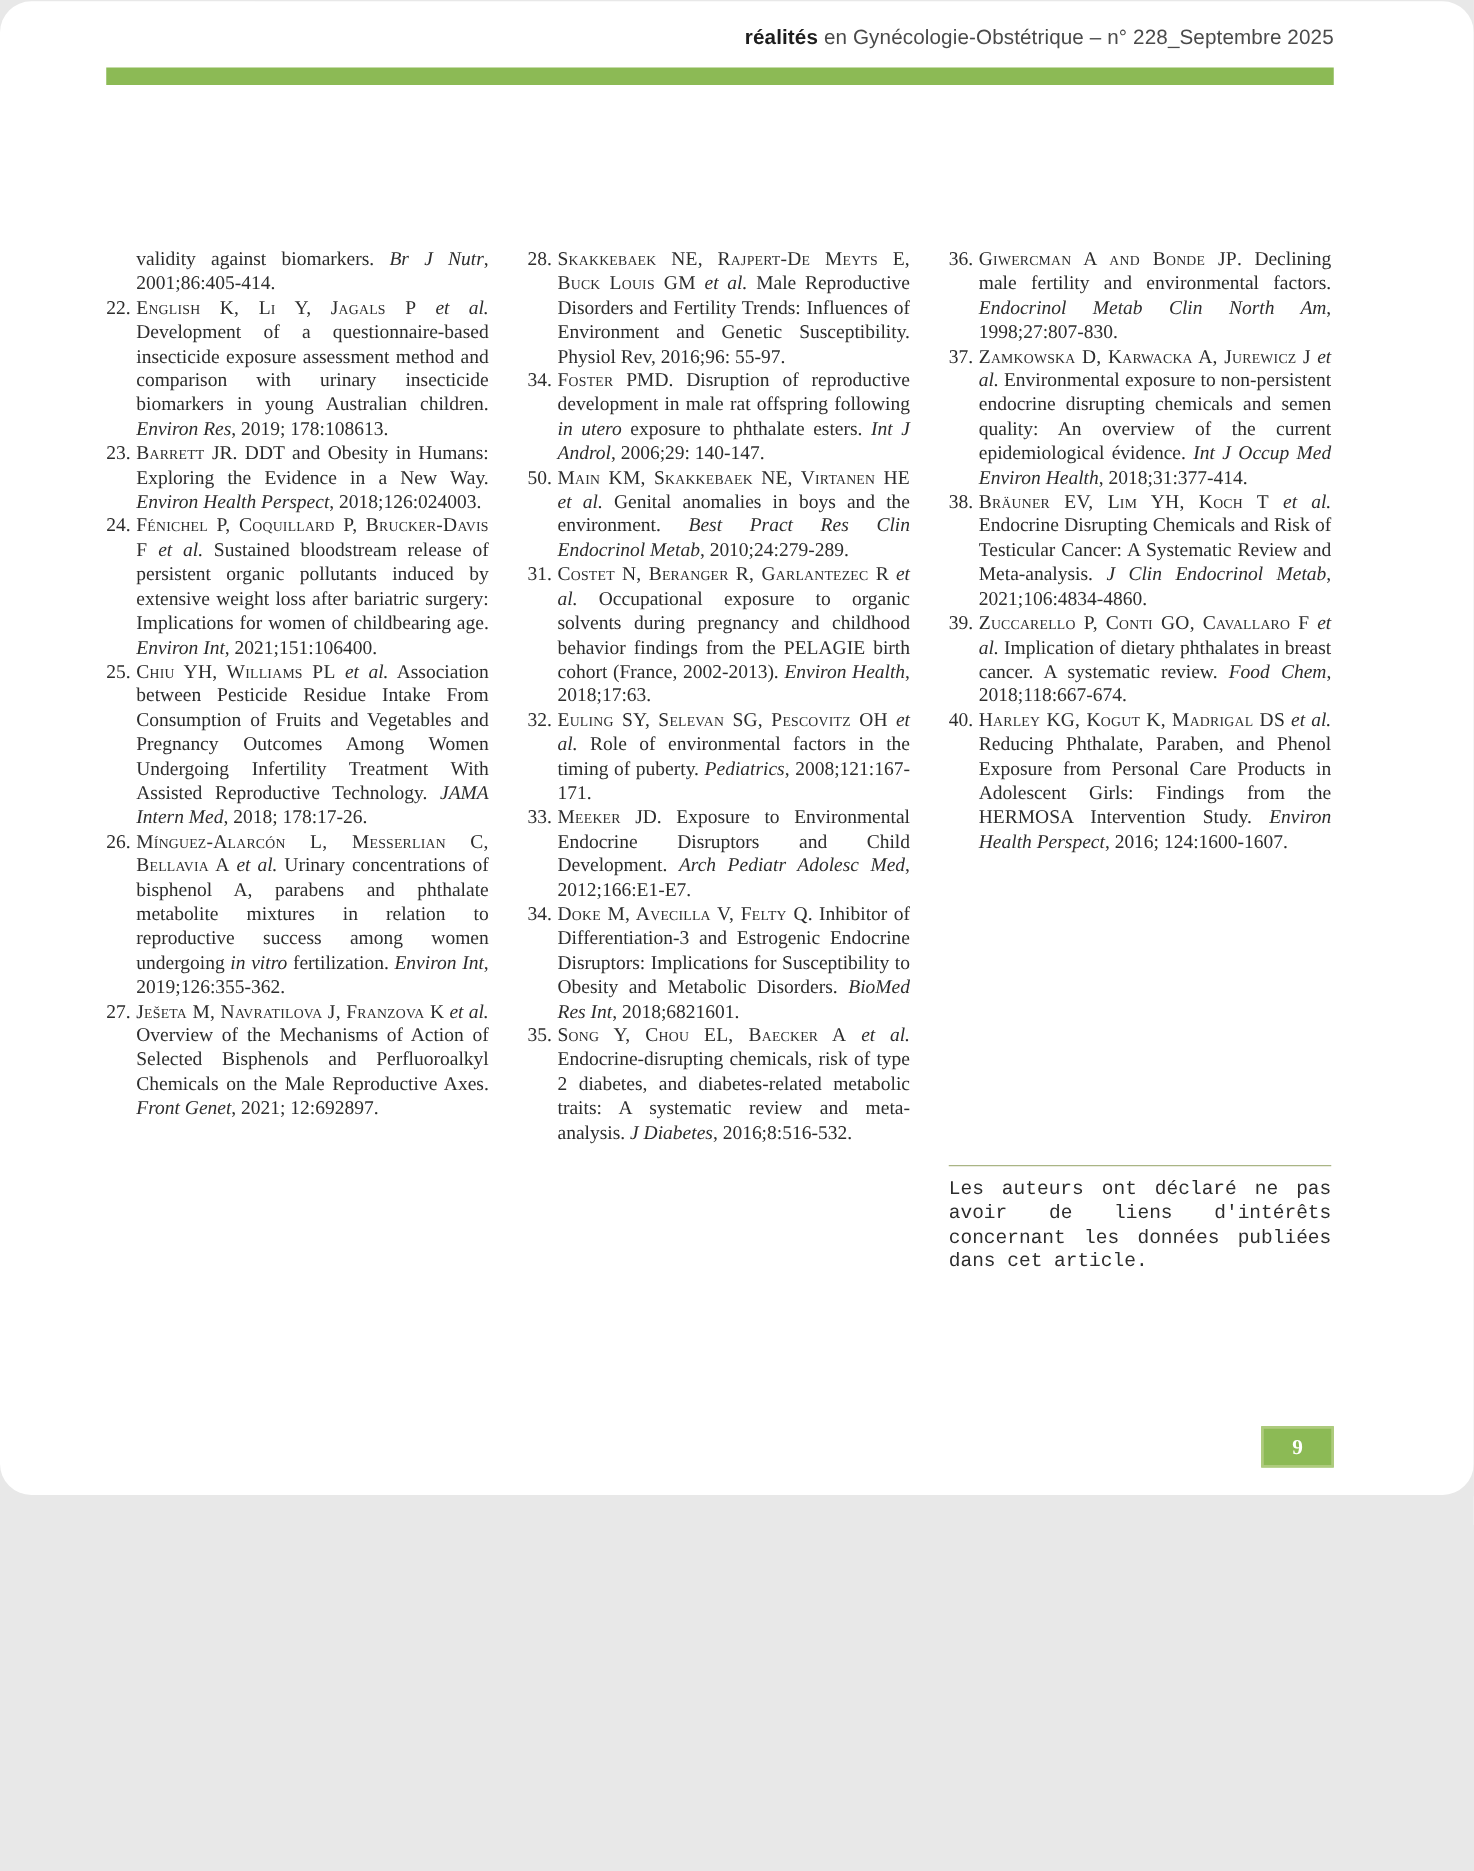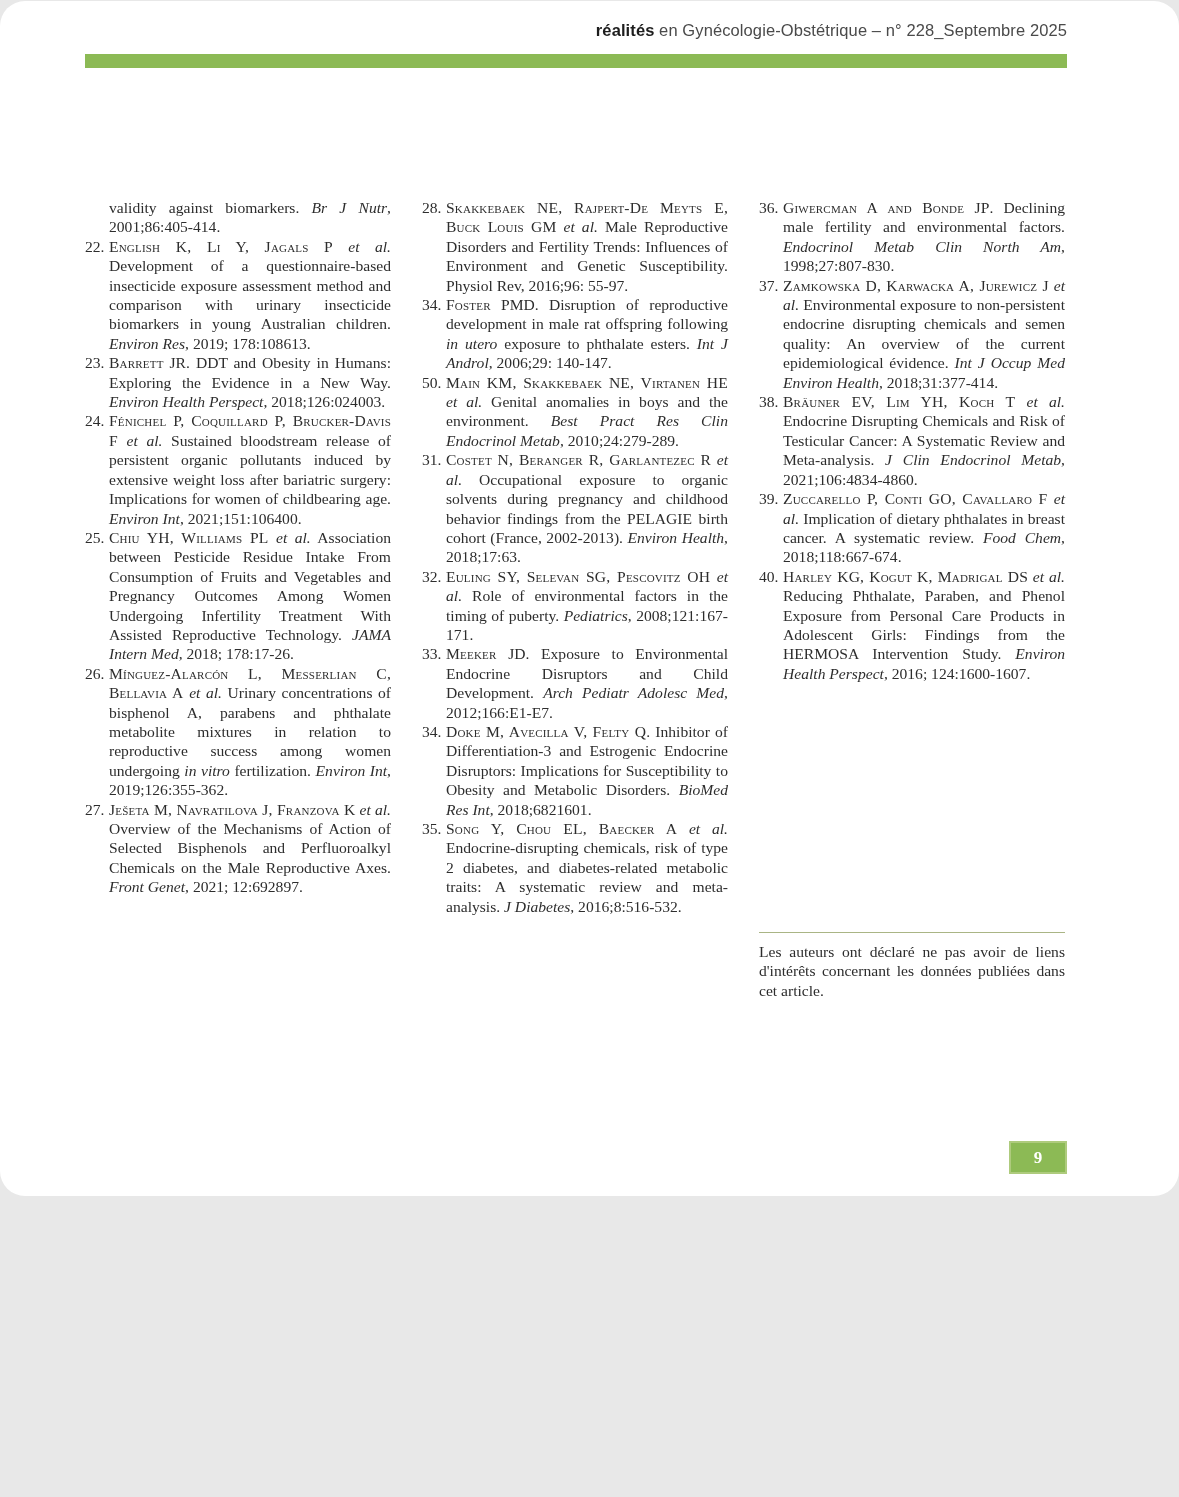--- a/index.html
+++ b/index.html
@@ -58,20 +58,21 @@
   
   .disclaimer {
     position: absolute;
     left: 0; right: 0;
     top: 734px;
     border-top: 1.5px solid #aab585;
     padding-top: 9px;
     font-size: 15.6px;
     line-height: 19.4px;
     text-align: justify;
+    font-family: Liberation Mono, monospace;
   }
   
   .page-num-badge {
     position: absolute;
     right: 112px; bottom: 22px;
     width: 58px; height: 33px;
     background: #8cba55;
     border: 2px solid #aecb7d;
     box-sizing: border-box;
     display: flex;

